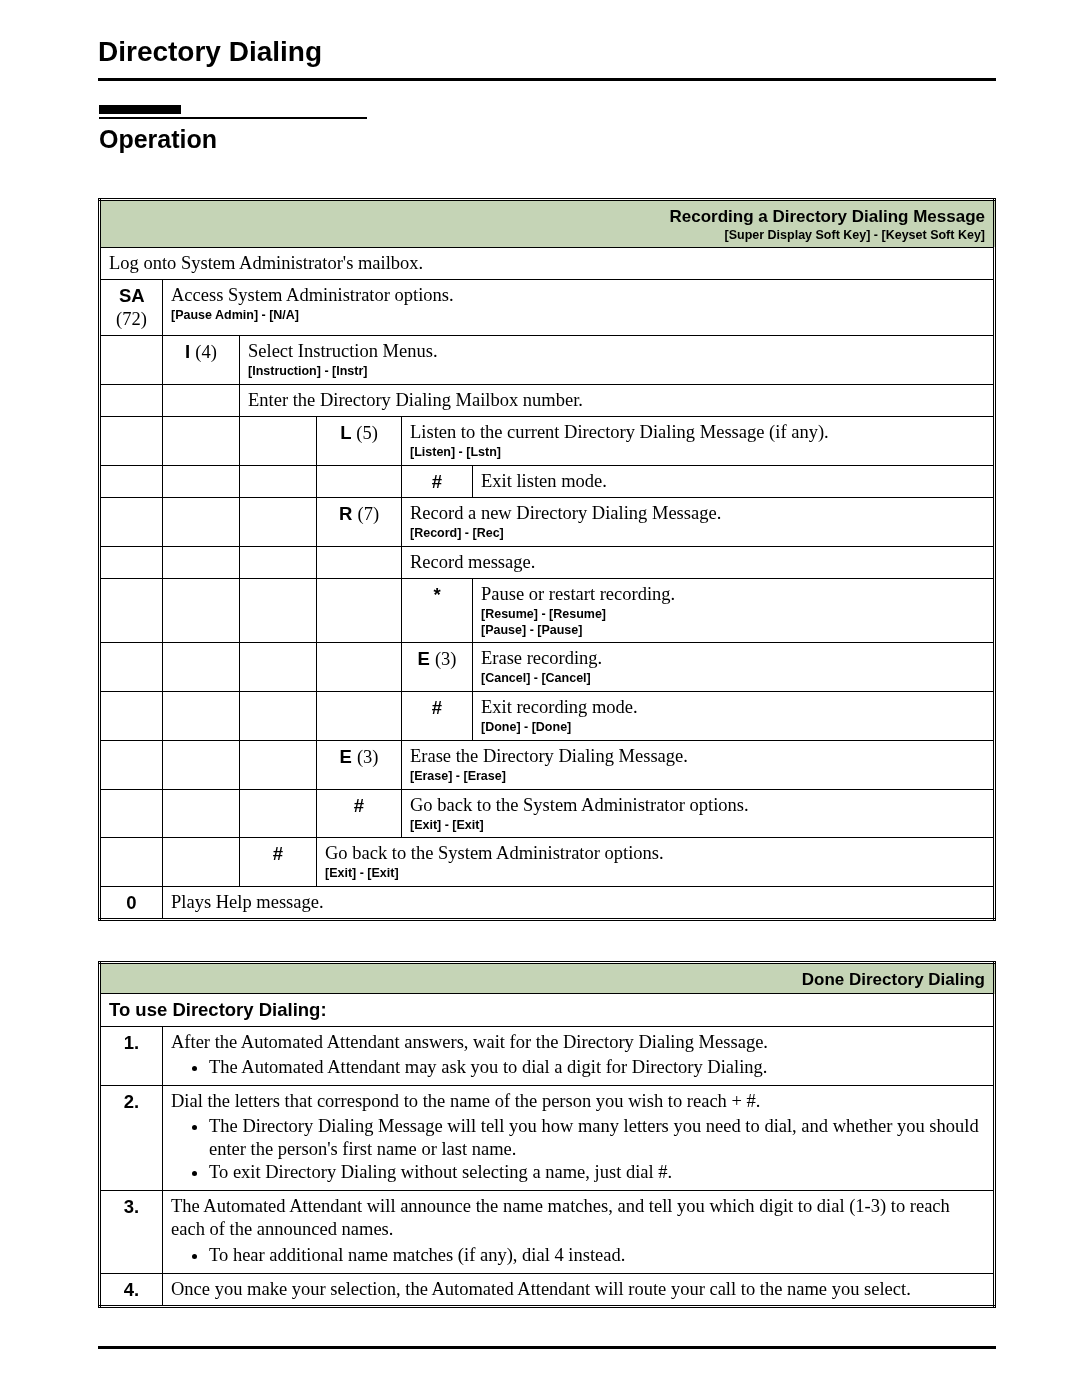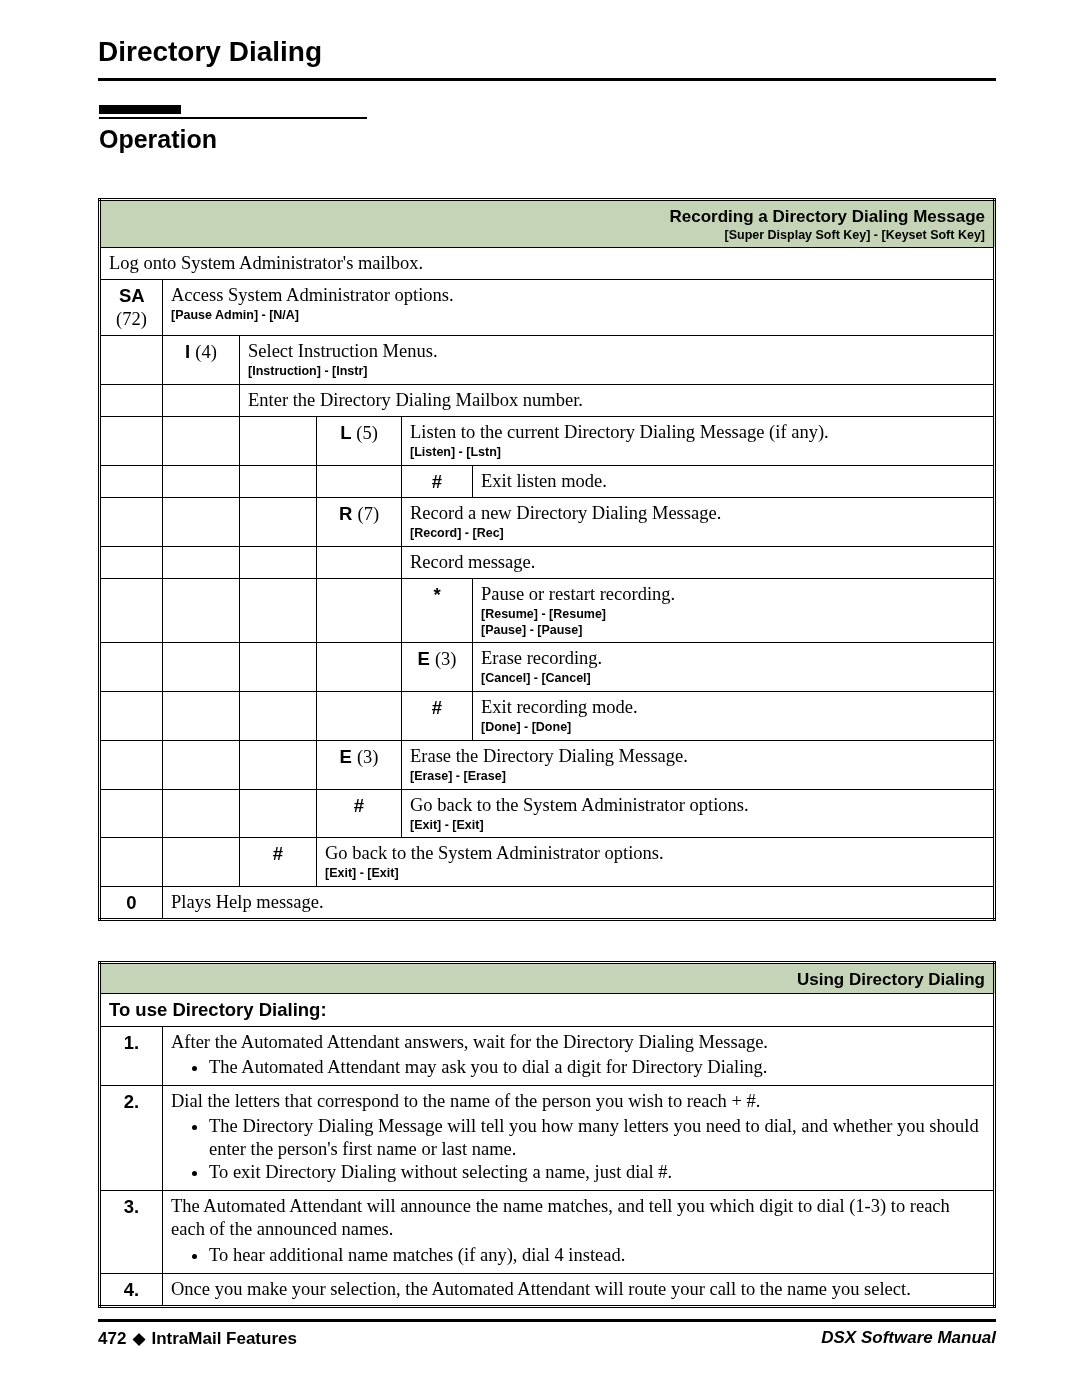--- a/index.html
+++ b/index.html
@@ -307,21 +307,21 @@
   </tbody>
     </table>
 
   <table class="grid outer" style="margin-top:40px">
     <colgroup>
       <col style="width:63px">
         <col>
     </colgroup>
     <tbody>
         <tr>
-      <th colspan="2" class="hdr-green">Using Directory Dialing</th>
+      <th colspan="2" class="hdr-green">Done Directory Dialing</th>
     </tr>
     <tr>
       <td colspan="2" class="sub-hdr">To use Directory Dialing:</td>
     </tr>
     <tr>
       <td class="numcell">1.</td>
       <td>
         <span>After the Automated Attendant answers, wait for the Directory Dialing Message.</span>
         <ul class="bullets">
               <li>The Automated Attendant may ask you to dial a digit for Directory Dialing.</li>
@@ -349,20 +349,14 @@
     </tr>
     <tr>
       <td class="numcell">4.</td>
       <td>Once you make your selection, the Automated Attendant will route your call to the name you select.</td>
     </tr>
   </tbody>
     </table>
 
   <div class="footer">
     <hr class="footer-rule">
-    <div class="footer-text">
-      <span>
-        <span>472</span><span class="diamond">◆</span><span>IntraMail Features</span>
-      </span>
-      <span class="right">DSX Software Manual</span>
-    </div>
   </div>
 </div>
 
 </body></html>

